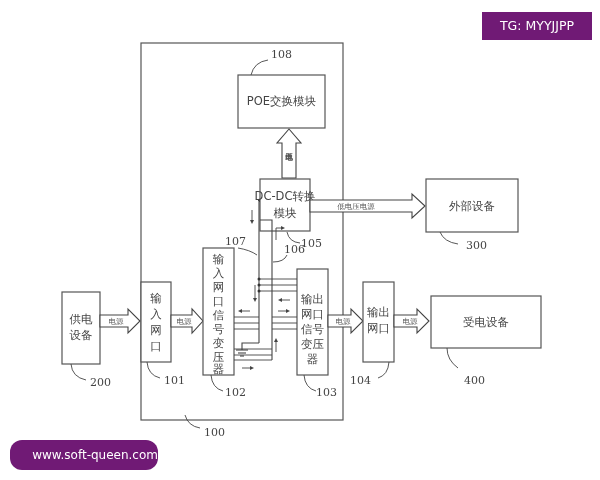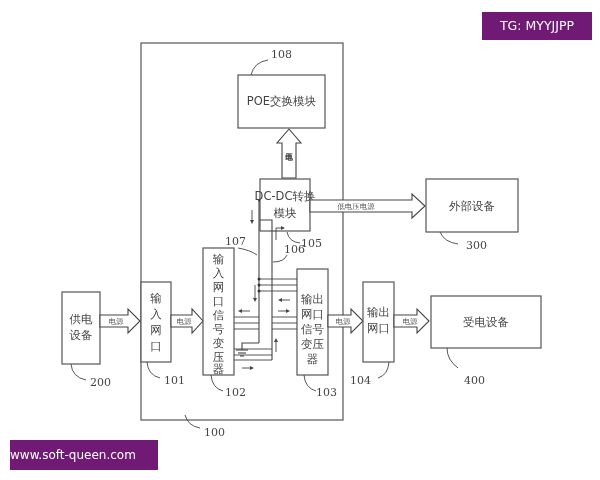--- a/index.html
+++ b/index.html
@@ -9,21 +9,21 @@
   .box { fill:#fff; stroke:#555; stroke-width:1.2; }
   .line { fill:none; stroke:#444; stroke-width:1.1; }
   .thin { fill:none; stroke:#444; stroke-width:0.9; }
   .arrow { fill:#fff; stroke:#444; stroke-width:1.1; }
   .lbl { font-family:"DejaVu Serif","Liberation Serif",serif; font-size:11px; fill:#444; }
   .boxtxt { font-family:"DejaVu Sans","Liberation Sans",sans-serif; font-size:11.5px; fill:#444; }
   .arrtxt { font-family:"DejaVu Sans","Liberation Sans",sans-serif; font-size:7.5px; fill:#555; }
   .wm { position:absolute; background:#701a75; color:#fff;
         font-family:"DejaVu Sans","Liberation Sans",sans-serif; }
   .wm-tg { left:482px; top:12px; width:110px; height:28px; line-height:28px; text-align:center; font-size:12.5px; }
-  .wm-url { left:10px; top:440px; width:148px; height:30px; line-height:30px; text-align:left; font-size:12px; }
+  .wm-url { left:10px; top:440px; width:148px; height:30px; line-height:30px; text-align:right; font-size:12px;border-radius:12px; }
 </style>
 </head>
 <body>
 
 <svg width="600" height="480" viewBox="0 0 600 480">
 
   <rect class="box" x="141" y="43" width="202" height="377"></rect>
   <path class="thin" d="M185,415 Q188,426 200,428"></path>
   <text class="lbl" x="204" y="436">100</text>
 

